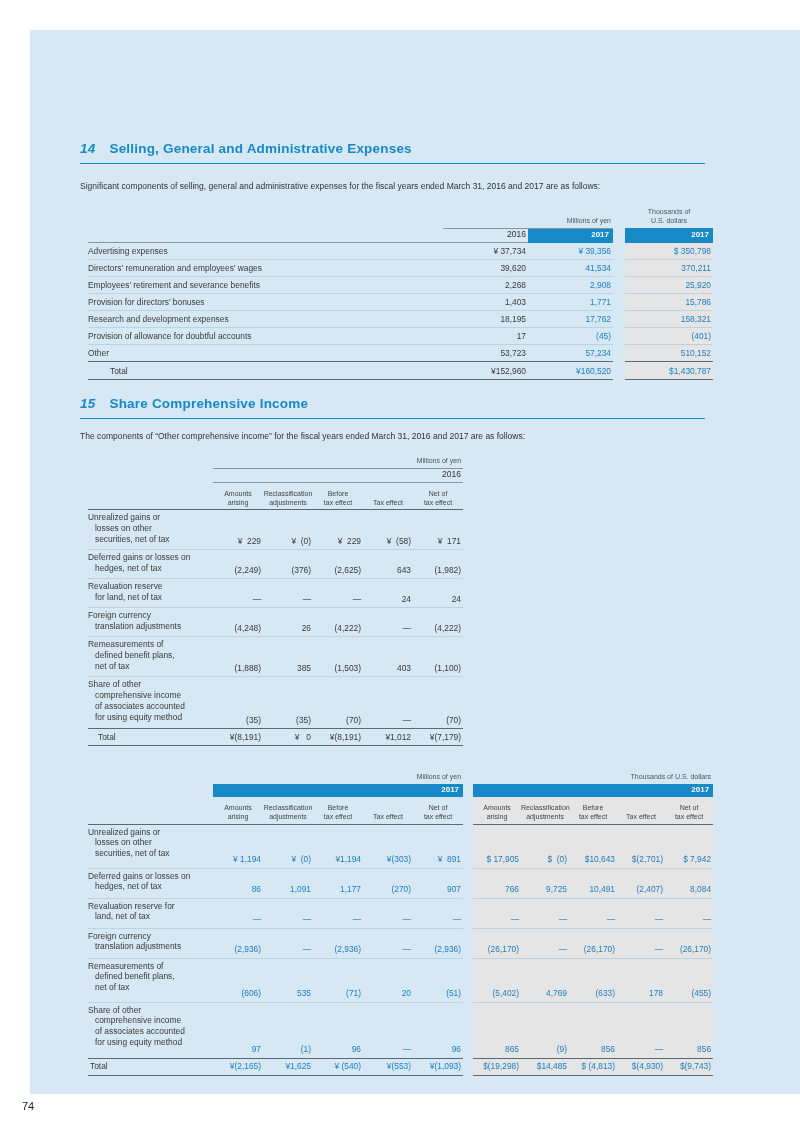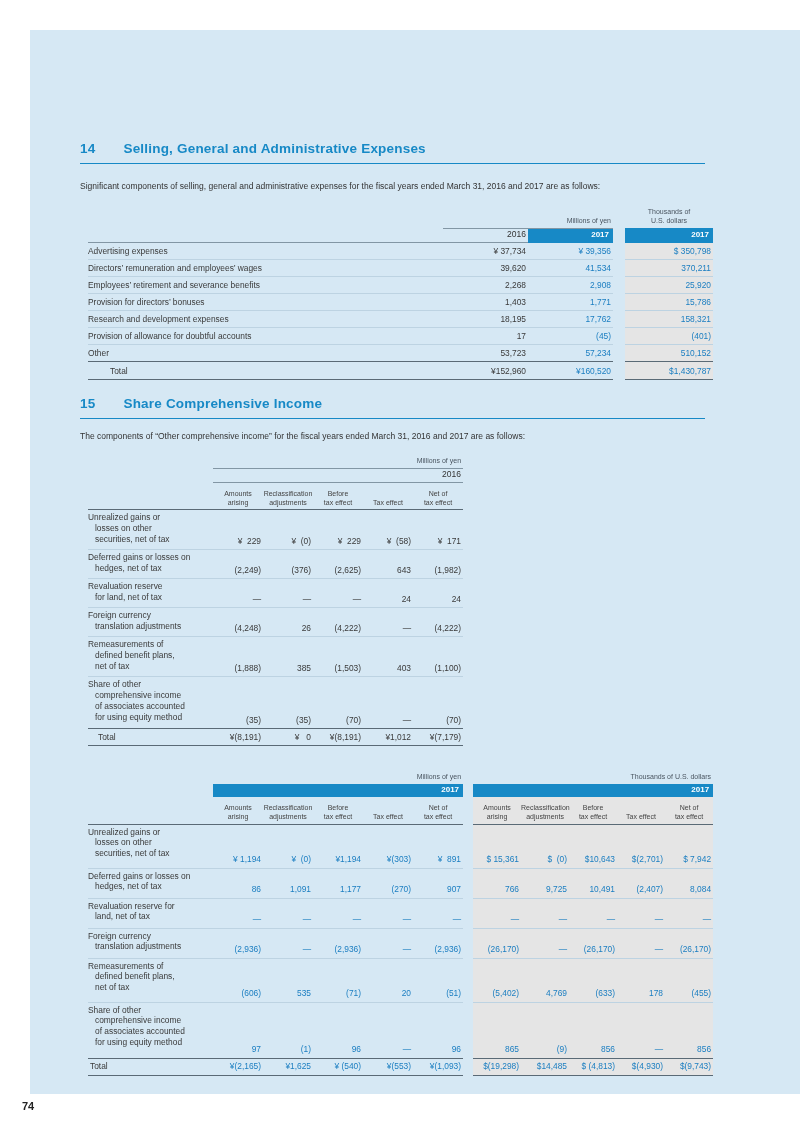--- a/index.html
+++ b/index.html
@@ -1,20 +1,20 @@
 <!DOCTYPE html>
 <html><head>
 <meta charset="utf-8">
 <style>
   html,body{margin:0;padding:0;}
   body{font-family:"Liberation Sans",sans-serif;}
   .page{position:relative;width:800px;height:1131px;background:#ffffff;overflow:hidden;}
   .panel{position:absolute;left:30px;top:30px;width:770px;height:1064px;background:#d6e8f4;}
   .sec-head{position:absolute;left:80px;width:625px;color:#1789c6;border-bottom:1.5px solid #1789c6;padding-bottom:7px;font-size:13.5px;font-weight:bold;letter-spacing:.2px;}
-  .sec-num{display:inline-block;margin-right:28px;}
+  .sec-num{display:inline-block;margin-right:14px;font-style:italic;}
   .intro{position:absolute;left:80px;width:625px;font-size:8.5px;color:#333;}
   .tbl{position:absolute;left:88px;border-collapse:collapse;table-layout:fixed;}
   .tbl td{padding:0;font-size:8.4px;color:#3a3a3a;vertical-align:bottom;line-height:1.28;}
   td.n{text-align:right;white-space:pre;padding:0 2px 3px 0;}
   td.lbl{padding:2px 2px 3px 0;}
   td.hang{padding:2px 2px 2px 7px;text-indent:-7px;white-space:pre-line;vertical-align:top;}
   td.b{color:#1b7ec1;}
   td.w{background:#e5e5e5;}
   td.unit{font-size:7px;color:#4a5560;text-align:right;white-space:pre-line;padding:0 2px 2px 0;}
   td.ctr{text-align:center;padding-right:0;}
@@ -24,21 +24,21 @@
   td.h{font-size:7px;color:#444;text-align:center;white-space:pre-line;vertical-align:bottom;padding:0 0 2px 0;line-height:1.25;}
   tr.hdr td{border-bottom:1px solid #5a6a76;}
   tr.dr td{border-bottom:1px solid #bdd3e2;}
   tr.pre td{border-bottom:1px solid #5a6a76;}
   tr.total td{border-bottom:1px solid #5a6a76;}
   tr.hdr td.g,tr.dr td.g,tr.pre td.g,tr.total td.g{border-bottom:none;}
   .t14 tr.yearrow td.hl{border-bottom:1px solid #8296a4;}
   .t14 tr.total td.lbl{padding-left:22px;}
   .t15a tr.total td.lbl{padding-left:10px;}
   .t15b tr.total td.lbl{padding-left:2px;}
-  .pagenum{position:absolute;left:22px;top:1100px;font-size:11px;font-weight:bold;color:#222;}
+  .pagenum{position:absolute;left:22px;top:1100px;font-size:11px;font-weight:normal;color:#222;}
 </style>
 </head>
 <body>
 
 <div class="page">
   <div class="panel"></div>
 
   <div class="sec-head" style="top:141px">
     <span class="sec-num">14</span><span>Selling, General and Administrative Expenses</span>
   </div>
@@ -283,21 +283,21 @@
     <tr class="dr" style="height:44px">
       <td class="hang">Unrealized gains or
 losses on other
 securities, net of tax</td>
       <td class="n b">¥ 1,194</td>
       <td class="n b">¥  (0)</td>
       <td class="n b">¥1,194</td>
       <td class="n b">¥(303)</td>
       <td class="n b">¥  891</td>
       <td class="g"></td>
-      <td class="n b w">$ 15,361</td>
+      <td class="n b w">$ 17,905</td>
       <td class="n b w">$  (0)</td>
       <td class="n b w">$10,643</td>
       <td class="n b w">$(2,701)</td>
       <td class="n b w">$ 7,942</td>
     </tr>
     <tr class="dr" style="height:30px">
       <td class="hang">Deferred gains or losses on
 hedges, net of tax</td>
       <td class="n b">86</td>
       <td class="n b">1,091</td>

